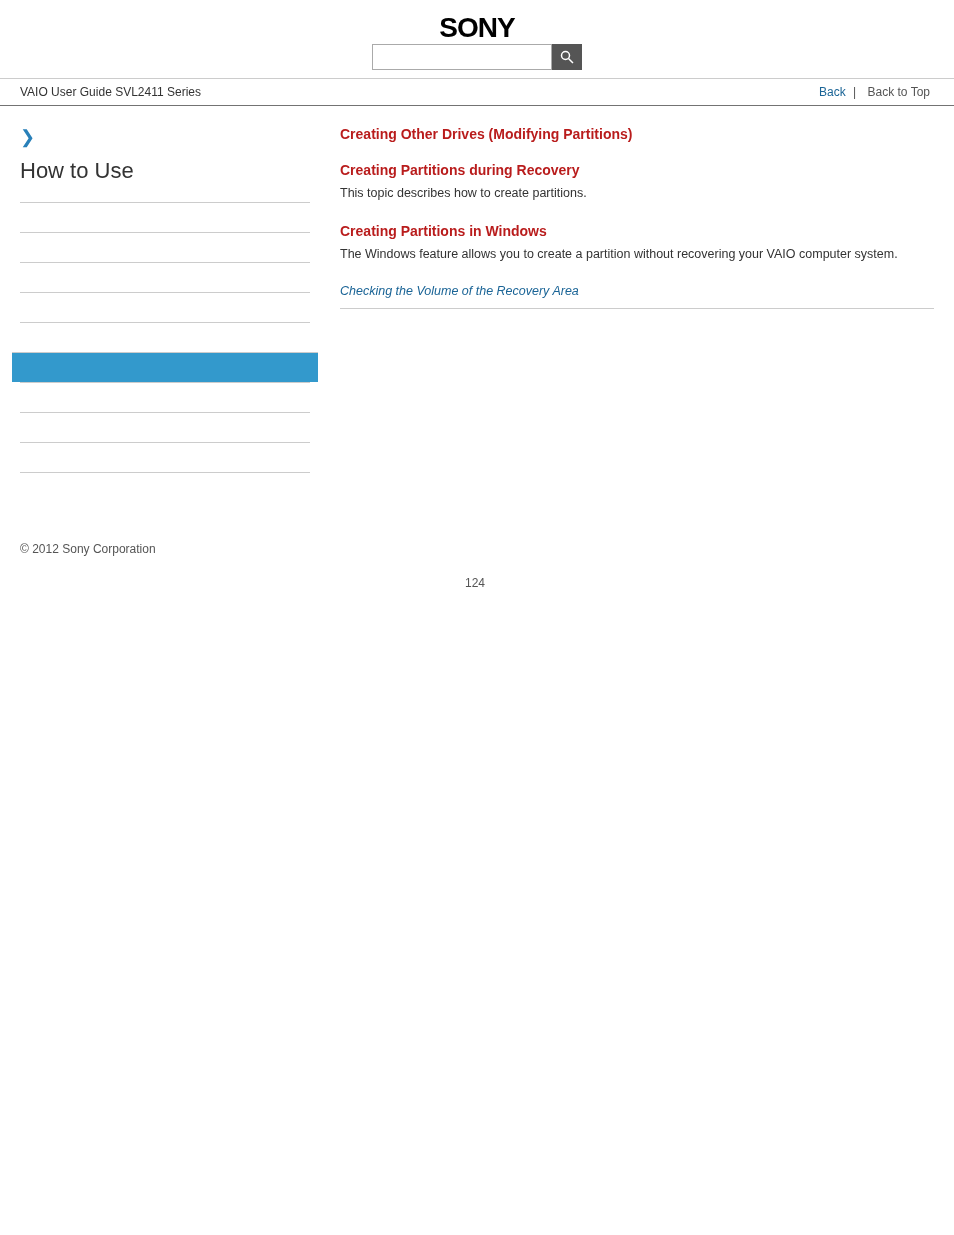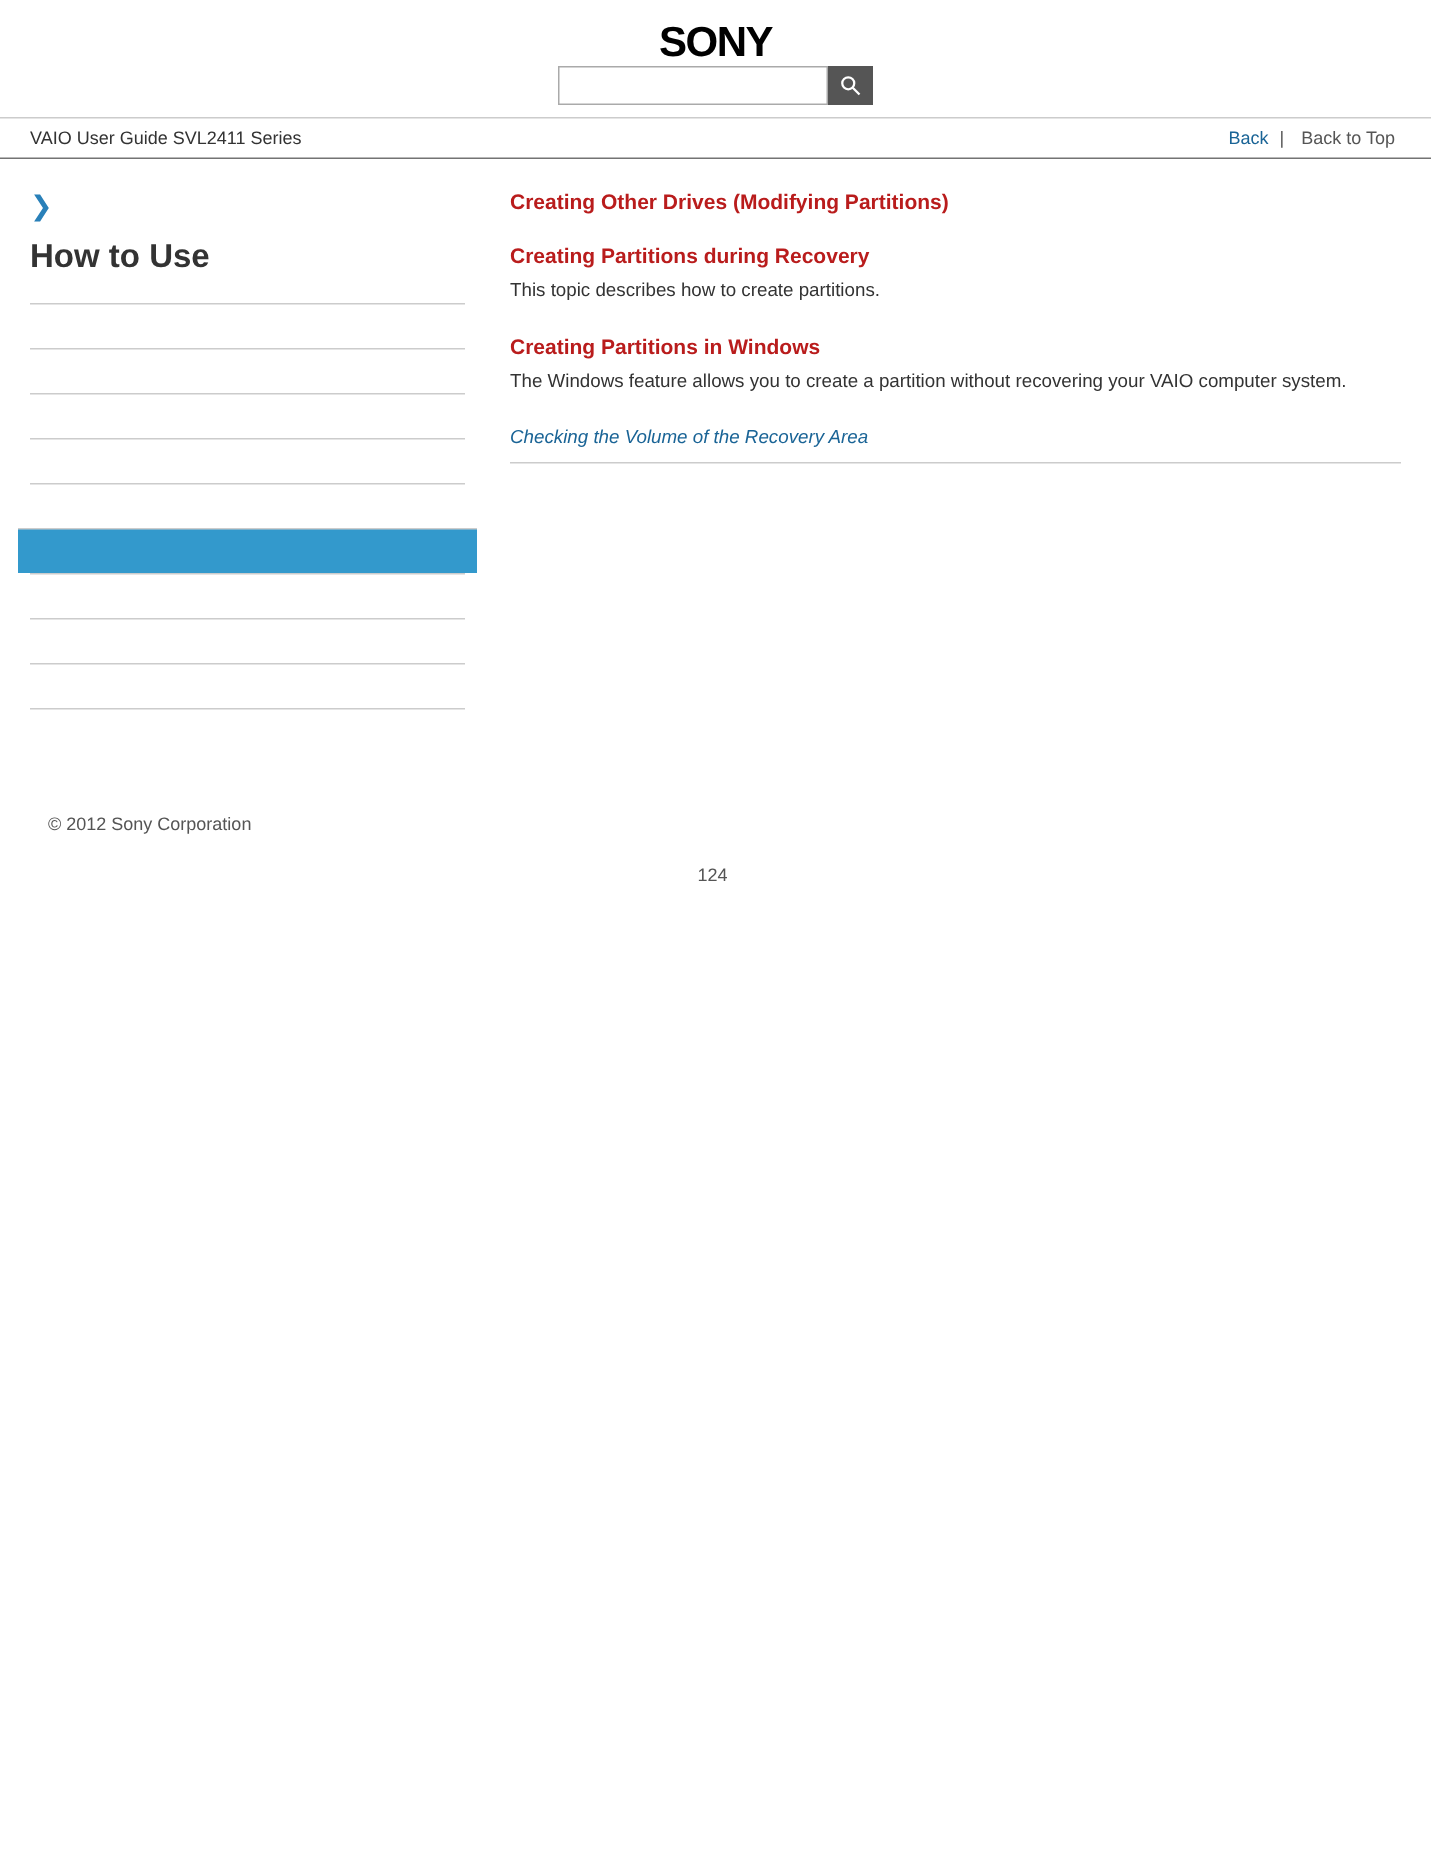--- a/index.html
+++ b/index.html
@@ -82,21 +82,21 @@
       padding-right: 20px;
     }
     .sidebar-arrow {
       color: #2980b9;
       font-size: 18px;
       margin-bottom: 10px;
       display: block;
     }
     .sidebar-title {
       font-size: 22px;
-      font-weight: bold;
+      font-weight: normal;
       color: #333;
       margin-bottom: 10px;
       padding-bottom: 8px;
     }
     .sidebar-nav-item {
       border-top: 1px solid #ccc;
       padding: 8px 0;
       font-size: 12px;
       color: #555;
       min-height: 30px;
@@ -157,21 +157,20 @@
       text-decoration: none;
       font-size: 12.5px;
       margin-bottom: 4px;
     }
 
     
     .footer {
       padding: 20px 20px 10px 20px;
       font-size: 12px;
       color: #555;
-      margin-left: 12px;
     }
 
     
     .page-number {
       text-align: center;
       font-size: 12px;
       color: #555;
       padding: 10px 4px 20px 0;
     }
   </style>

